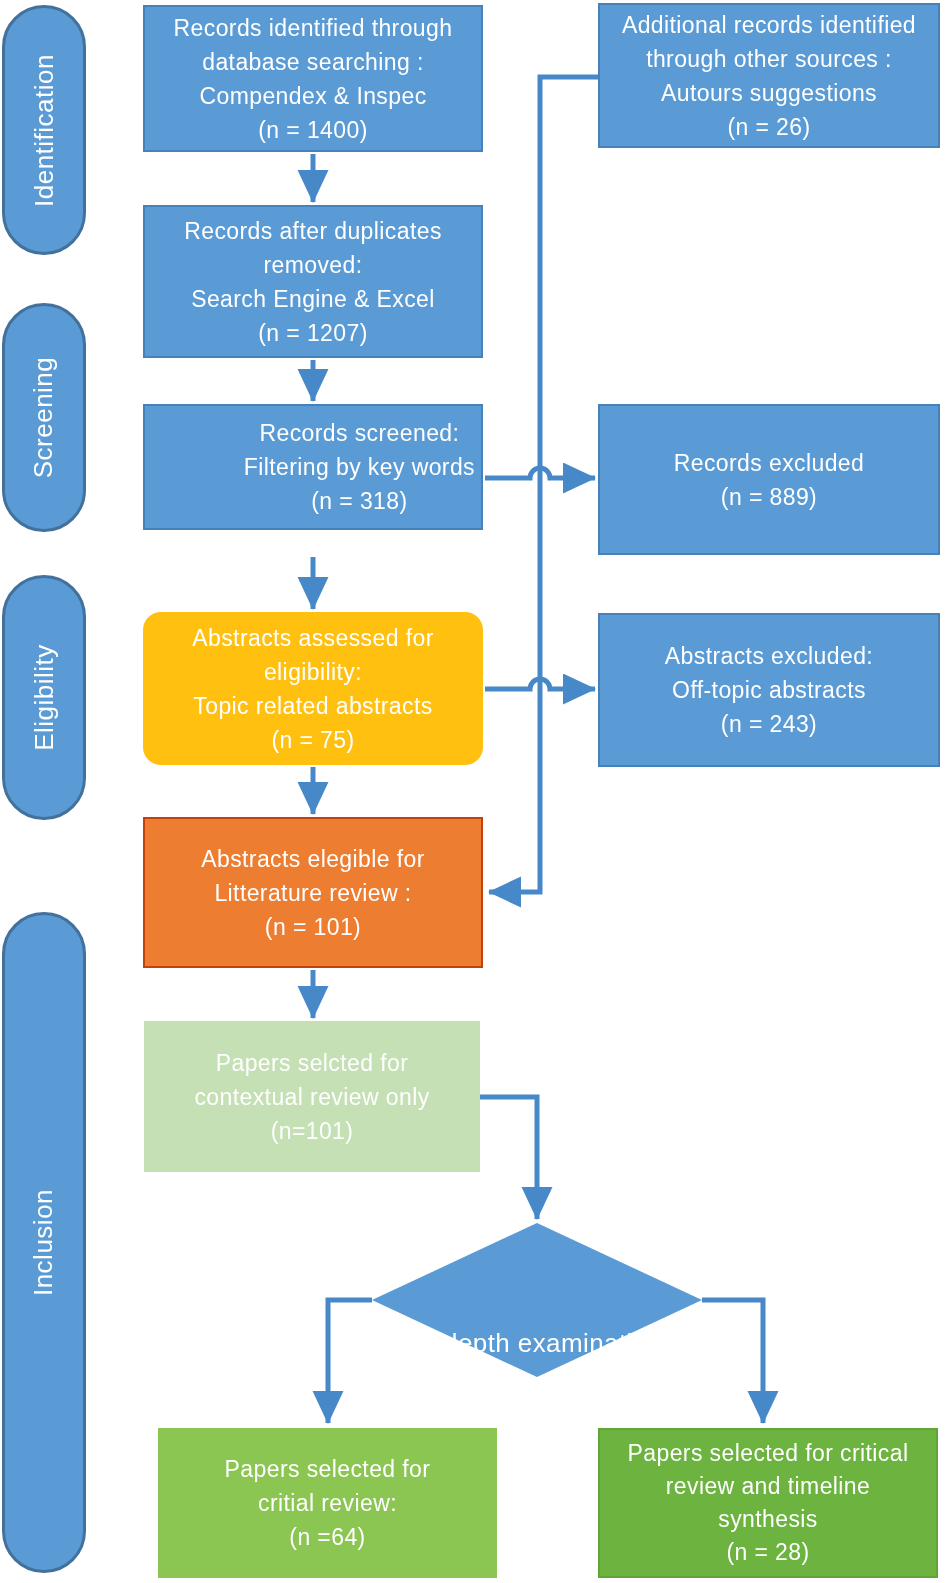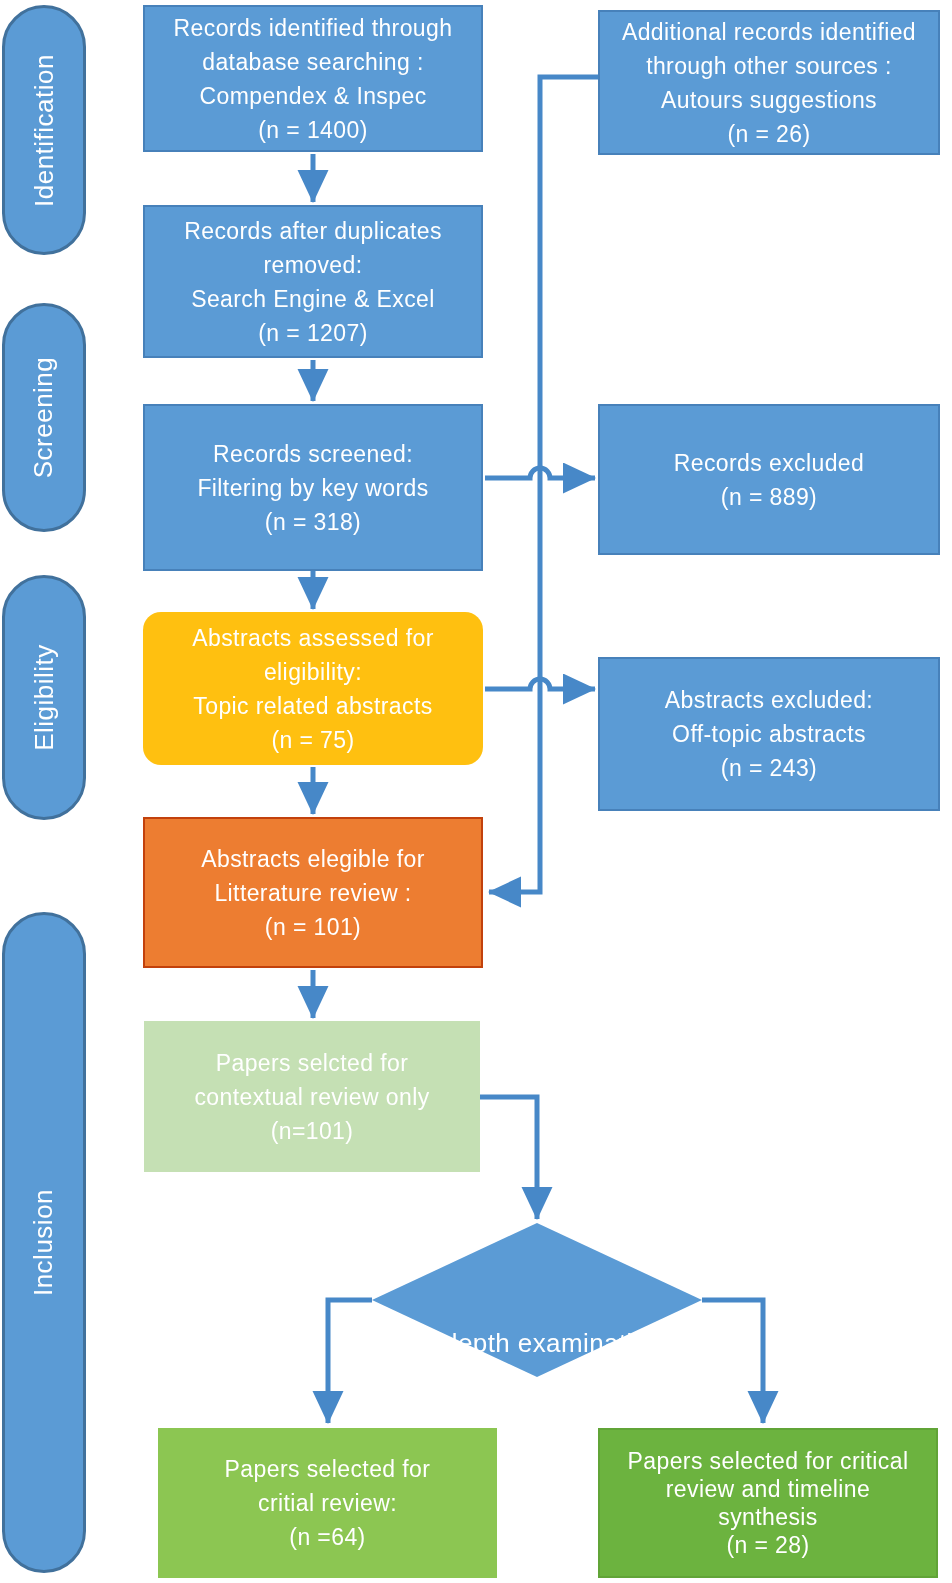--- a/index.html
+++ b/index.html
@@ -28,21 +28,21 @@
     line-height: 34px;
     letter-spacing: 0.4px;
     white-space: pre-line;
     padding: 2px 6px;
   }
   .box.blue      { background: #5B9BD5; border: 2px solid #4781BA; }
   .box.yellow    { background: #FFC010; border-radius: 18px; }
   .box.orange    { background: #ED7D31; border: 2px solid #c2410c; }
   .box.lightgreen{ background: #C5E0B4; }
   .box.green     { background: #8CC652; }
-  .box.darkgreen { background: #6CB33F; border: 2px solid #61A437; line-height: 28px; }
+  .box.darkgreen { background: #6CB33F; border: 2px solid #61A437; line-height: 33px; }
   .pill {
     position: absolute;
     left: 2px;
     width: 84px;
     box-sizing: border-box;
     background: #5B9BD5;
     border: 3px solid #41719C;
     border-radius: 42px;
     display: flex;
     align-items: center;
@@ -112,21 +112,21 @@
 database searching :
 Compendex &amp; Inspec
 (n =  1400)</span>
   </div>
   <div class="box blue" style="left:143px; top:205px; width:340px; height:153px;">
     <span>Records after duplicates
 removed:
 Search Engine &amp; Excel
 (n = 1207)</span>
   </div>
-  <div class="box blue" style="left:143px; top:404px; width:340px; height:167px;">
+  <div class="box blue" style="left:143px; top:404px; width:340px; height:126px;justify-content:flex-end;">
     <span>Records screened:
 Filtering by key words
 (n = 318)</span>
   </div>
   <div class="box yellow" style="left:143px; top:612px; width:340px; height:153px;">
     <span>Abstracts assessed for
 eligibility:
 Topic related abstracts
 (n = 75)</span>
   </div>
@@ -134,31 +134,31 @@
     <span>Abstracts elegible for
 Litterature review :
 (n = 101)</span>
   </div>
   <div class="box lightgreen" style="left:144px; top:1021px; width:336px; height:151px;">
     <span>Papers selcted for
 contextual review only
 (n=101)</span>
   </div>
 
-  <div class="box blue" style="left:598px; top:3px; width:342px; height:145px;margin-top:7px;">
+  <div class="box blue" style="left:598px; top:3px; width:342px; height:145px;">
     <span>Additional records identified
 through other sources :
 Autours suggestions
 (n = 26)</span>
   </div>
   <div class="box blue" style="left:598px; top:404px; width:342px; height:151px;">
     <span>Records excluded
 (n = 889)</span>
   </div>
-  <div class="box blue" style="left:598px; top:613px; width:342px; height:154px;margin-top:44px;">
+  <div class="box blue" style="left:598px; top:613px; width:342px; height:154px;">
     <span>Abstracts excluded:
 Off-topic abstracts
 (n = 243)</span>
   </div>
 
   <div class="diamond-label">In-depth examination</div>
 
   <div class="box green" style="left:158px; top:1428px; width:339px; height:150px;">
     <span>Papers selected for
 critial review:

